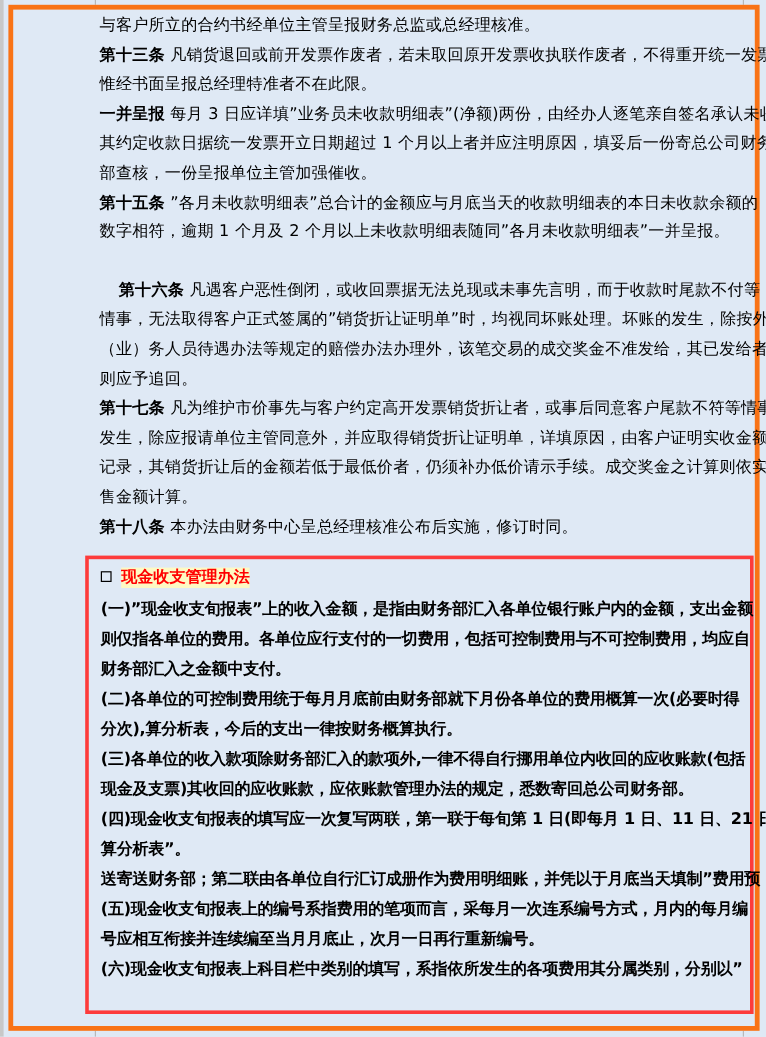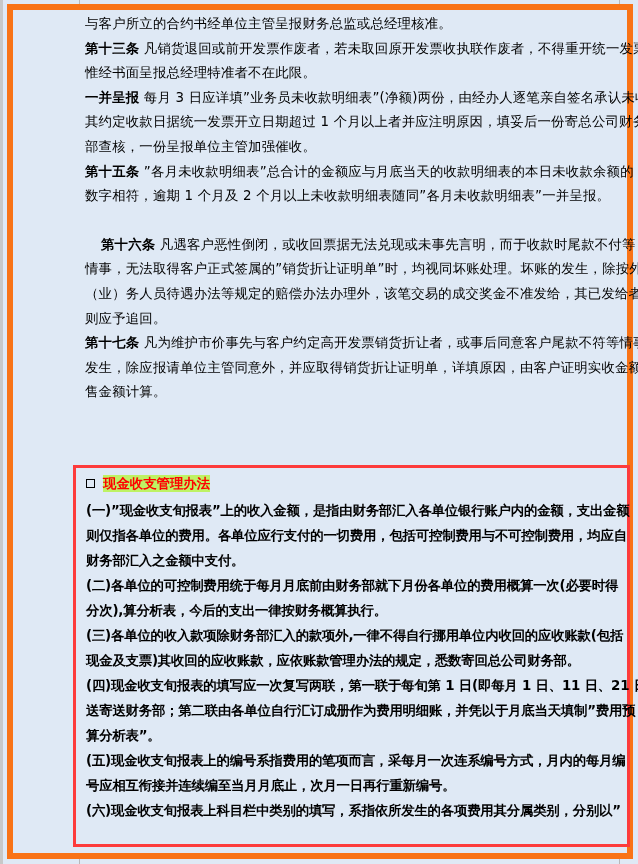--- a/index.html
+++ b/index.html
@@ -5,34 +5,34 @@
     * { margin: 0; padding: 0; box-sizing: border-box; }
     html, body { width: 638px; height: 864px; overflow: hidden; background: #dfe9f5; }
     body { position: relative; font-family: "DejaVu Sans", "Liberation Sans", sans-serif; color: #000; }
     .page-edge-left { position: absolute; left: 0; top: 0; width: 3px; height: 864px; background: #c8c8c8; }
     .margin-guide-top { position: absolute; left: 79px; top: 0; width: 1px; height: 6px; background: #b8b8b8; }
     .margin-guide-top.r { left: 619px; }
     .margin-guide-bot { position: absolute; left: 79px; top: 858px; width: 1px; height: 6px; background: #b8b8b8; }
     .margin-guide-bot.r { left: 619px; }
     .outer-frame {
       position: absolute; left: 7px; top: 4px; width: 626px; height: 855px;
-      border: 6px solid #f97316; background: #dfe9f5;
+      border: 4px solid #f97316; background: #dfe9f5;
     }
     .content { position: absolute; left: 72px; top: 2px; width: 540px; }
     p.line { font-size: 13.4px; line-height: 24.6px; white-space: nowrap; letter-spacing: 0.2px; }
     p.indent { padding-left: 16px; margin-top: 24px; }
     b.art { font-weight: bold; text-align: center; }
     .inner-frame {
       position: absolute; left: 60px; top: 455px; width: 557px; height: 382px;
       border: 3px solid #fd3b3b;
     }
     .inner-content { position: absolute; left: 10px; top: 4px; width: 540px; }
     .sec-title { font-size: 13.4px; line-height: 24px; height: 26px; white-space: nowrap; }
     .checkbox { display: inline-block; width: 9px; height: 9px; border: 1px solid #000; vertical-align: middle; margin-right: 8px; margin-top: -2px; }
-    .hl { background: #bef264; color: #ff0000; font-weight: bold; padding: 1px 0; }
+    .hl { background: #fef9c3; color: #ff0000; font-weight: bold; padding: 1px 0; }
     p.bline { font-size: 13.4px; line-height: 25px; font-weight: bold; white-space: nowrap; letter-spacing: -0.2px; }
   </style>
 </head>
 <body>
 
 <div class="page-edge-left"></div>
 <div class="margin-guide-top"></div>
 <div class="margin-guide-top r"></div>
 <div class="margin-guide-bot"></div>
 <div class="margin-guide-bot r"></div>
@@ -46,38 +46,40 @@
       <p class="line"><span>其约定收款日据统一发票开立日期超过 1 个月以上者并应注明原因，填妥后一份寄总公司财务</span></p>
       <p class="line"><span>部查核，一份呈报单位主管加强催收。</span></p>
       <p class="line"><b class="art">第十五条</b><span> ”各月未收款明细表”总合计的金额应与月底当天的收款明细表的本日未收款余额的</span></p>
       <p class="line"><span>数字相符，逾期 1 个月及 2 个月以上未收款明细表随同”各月未收款明细表”一并呈报。</span></p>
       <p class="line indent"><b class="art">第十六条</b><span> 凡遇客户恶性倒闭，或收回票据无法兑现或未事先言明，而于收款时尾款不付等</span></p>
       <p class="line"><span>情事，无法取得客户正式签属的”销货折让证明单”时，均视同坏账处理。坏账的发生，除按外</span></p>
       <p class="line"><span>（业）务人员待遇办法等规定的赔偿办法办理外，该笔交易的成交奖金不准发给，其已发给者</span></p>
       <p class="line"><span>则应予追回。</span></p>
       <p class="line"><b class="art">第十七条</b><span> 凡为维护市价事先与客户约定高开发票销货折让者，或事后同意客户尾款不符等情事</span></p>
       <p class="line"><span>发生，除应报请单位主管同意外，并应取得销货折让证明单，详填原因，由客户证明实收金额</span></p>
+      <p class="line"><span>记录，其销货折让后的金额若低于最低价者，仍须补办低价请示手续。成交奖金之计算则依实</span></p>
       <p class="line"><span>售金额计算。</span></p>
+      <p class="line"><b class="art">第十八条</b><span> 本办法由财务中心呈总经理核准公布后实施，修订时同。</span></p>
     </div>
 
   <div class="inner-frame">
     <div class="inner-content">
       <div class="sec-title">
         <span class="checkbox"></span><span class="hl">现金收支管理办法</span>
       </div>
       <div id="sec-lines">
           <p class="bline">(一)”现金收支旬报表”上的收入金额，是指由财务部汇入各单位银行账户内的金额，支出金额</p>
           <p class="bline">则仅指各单位的费用。各单位应行支付的一切费用，包括可控制费用与不可控制费用，均应自</p>
           <p class="bline">财务部汇入之金额中支付。</p>
           <p class="bline">(二)各单位的可控制费用统于每月月底前由财务部就下月份各单位的费用概算一次(必要时得</p>
           <p class="bline">分次),算分析表，今后的支出一律按财务概算执行。</p>
           <p class="bline">(三)各单位的收入款项除财务部汇入的款项外,一律不得自行挪用单位内收回的应收账款(包括</p>
           <p class="bline">现金及支票)其收回的应收账款，应依账款管理办法的规定，悉数寄回总公司财务部。</p>
           <p class="bline">(四)现金收支旬报表的填写应一次复写两联，第一联于每旬第 1 日(即每月 1 日、11 日、21 日)</p>
+          <p class="bline">算分析表”。</p>
           <p class="bline">送寄送财务部；第二联由各单位自行汇订成册作为费用明细账，并凭以于月底当天填制”费用预</p>
-          <p class="bline">算分析表”。</p>
           <p class="bline">(五)现金收支旬报表上的编号系指费用的笔项而言，采每月一次连系编号方式，月内的每月编</p>
           <p class="bline">号应相互衔接并连续编至当月月底止，次月一日再行重新编号。</p>
           <p class="bline">(六)现金收支旬报表上科目栏中类别的填写，系指依所发生的各项费用其分属类别，分别以”</p>
         </div>
     </div>
   </div>
 </div>
 
 </body></html>

